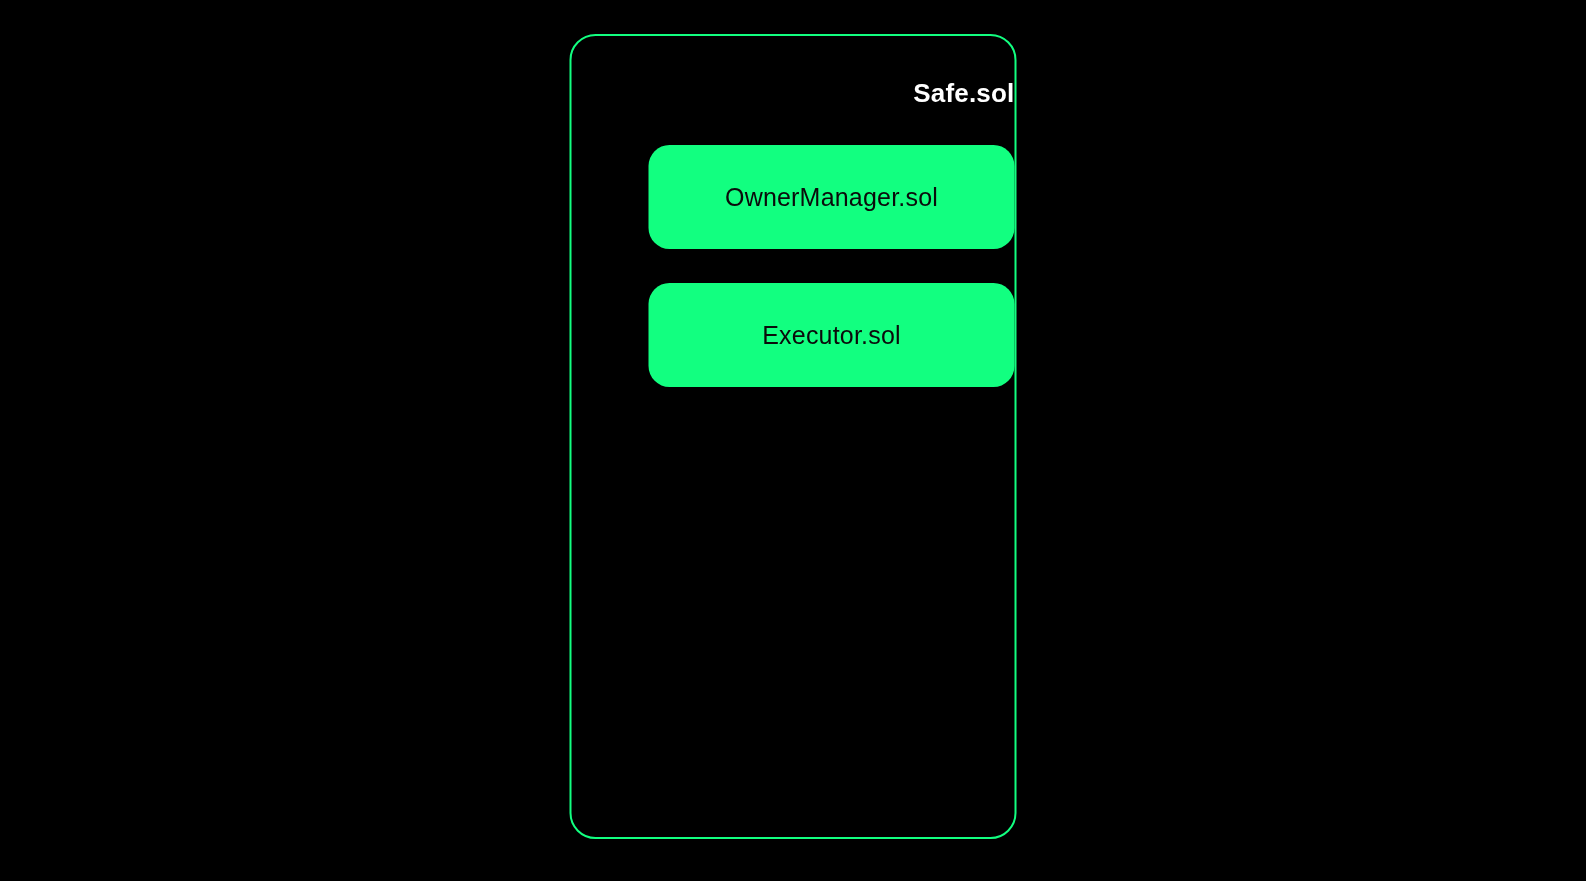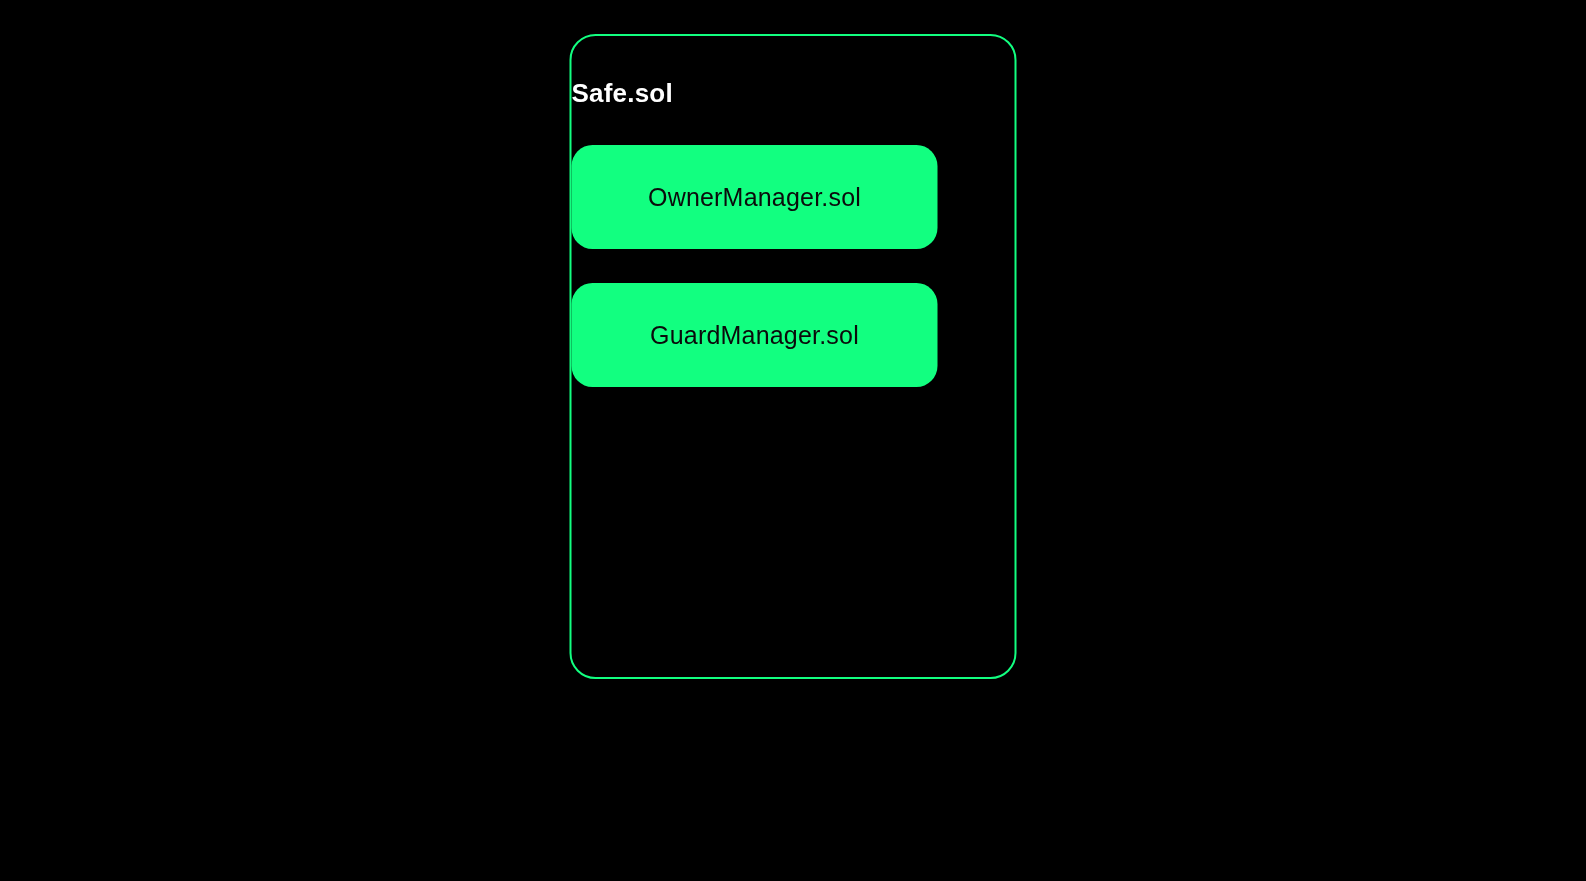--- a/index.html
+++ b/index.html
@@ -14,28 +14,28 @@
     height: 881px;
     background: #000000;
     overflow: hidden;
   }
   .safe-container {
     position: absolute;
     top: 34px;
     left: 50%;
     transform: translateX(-50%);
     width: 447px;
-    height: 645px;
+    height: 805px;
     box-sizing: border-box;
     border: 2px solid #12ff80;
     border-radius: 26px;
     background: #000000;
     display: flex;
     flex-direction: column;
-    align-items: flex-start;
+    align-items: flex-end;
   }
   .safe-title {
     margin-top: 40px;
     height: 34px;
     line-height: 34px;
     color: #ffffff;
     font-size: 26px;
     font-weight: 700;
     letter-spacing: 0.2px;
     text-align: center;
@@ -67,17 +67,17 @@
 <body>
 
 <div class="canvas">
   <div class="safe-container">
     <div class="safe-title">Safe.sol</div>
     <div class="contracts-list">
       <div class="contract-box">
         <span class="contract-label">OwnerManager.sol</span>
       </div>
       <div class="contract-box">
-        <span class="contract-label">GuardManager.sol</span>
+        <span class="contract-label">Executor.sol</span>
       </div>
     </div>
   </div>
 </div>
 
 </body></html>

